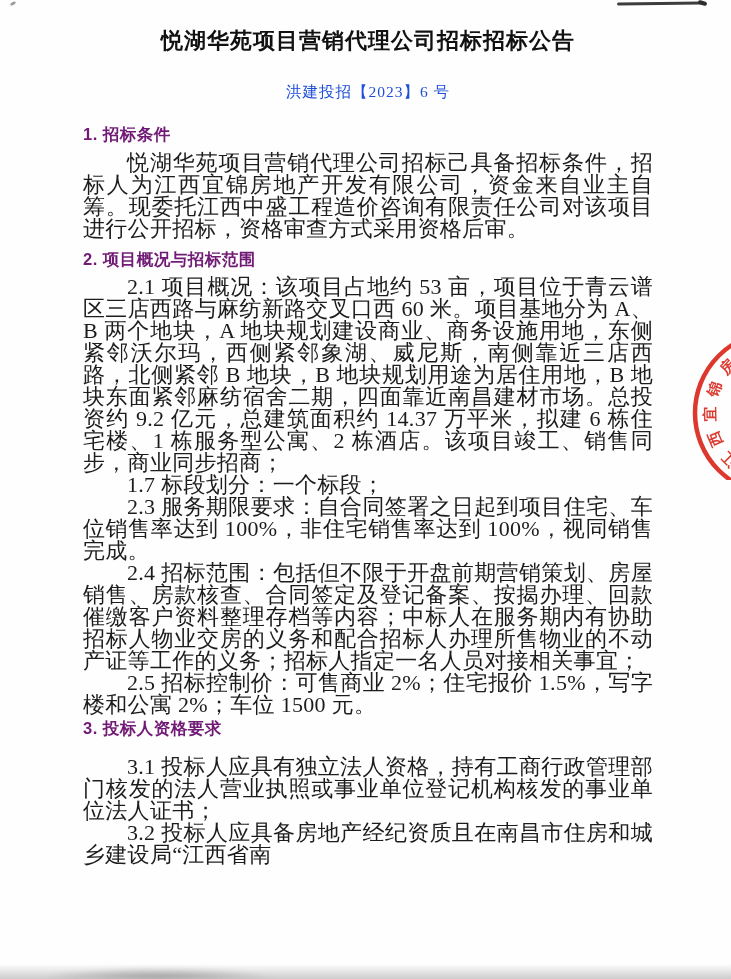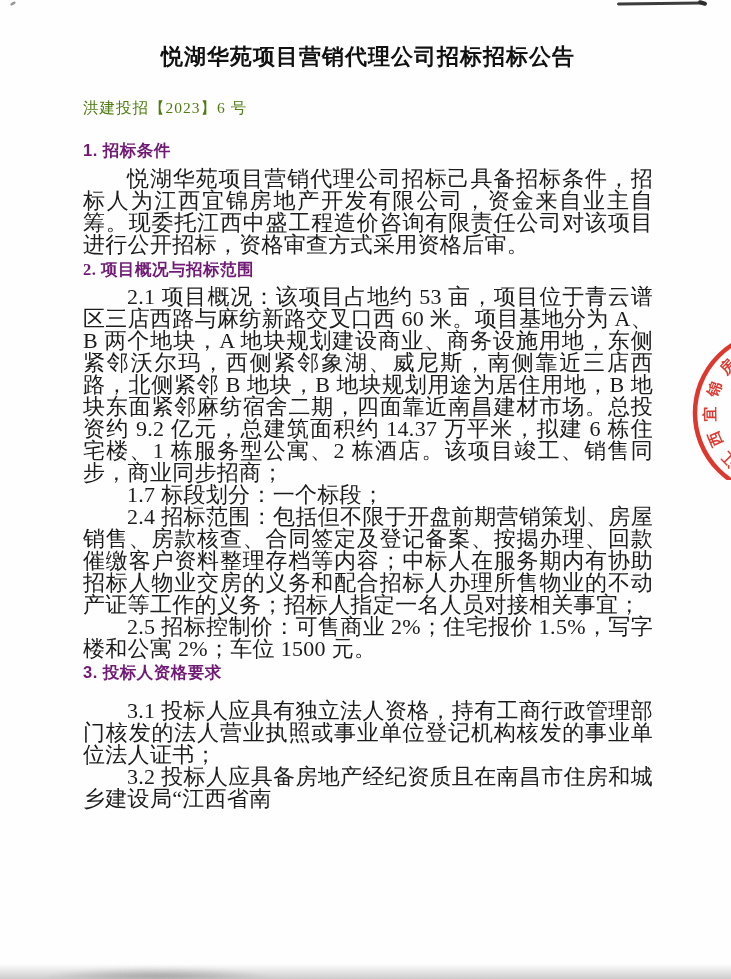--- a/index.html
+++ b/index.html
@@ -10,47 +10,47 @@
     background:#fefefe;
     overflow:hidden;
     font-family:"Liberation Serif", serif;
     color:#1c1c1c;
   }
   .content{
     position:absolute;
     left:83px;top:0;width:570px;
   }
   .doc-title{
-    padding-top:42px;
+    padding-top:26px;
     text-align:center;
     font-family:"Liberation Sans", sans-serif;
     font-weight:700;
     font-size:22px;
     line-height:30px;
     letter-spacing:1px;
     color:#111;
   }
   .doc-number{
     margin-top:24px;
-    text-align:left;
+    text-align:center;
     font-size:15.5px;
     line-height:23px;
-    color:#4d7c0f;
+    color:#1d4ed8;
     letter-spacing:1px;
   }
   .sec-heading{
     font-family:"Liberation Sans", sans-serif;
     font-weight:700;
     font-size:16.5px;
     line-height:23px;
     color:#701a75;
     letter-spacing:0.5px;
   }
   .h1{margin-top:20px;}
-  .h2{margin-top:2px;font-family:Liberation Serif, serif;}
+  .h2{margin-top:8px;}
   .h3{margin-top:1px;}
   .para{
     font-size:22px;
     line-height:22px;
     text-align:justify;
     text-indent:2em;
     letter-spacing:0.3px;
     color:#1c1c1c;
   }
   .p-first{margin-top:6px;}
@@ -107,20 +107,21 @@
     <div class="doc-title">悦湖华苑项目营销代理公司招标招标公告</div>
 
     <div class="doc-number">洪建投招【2023】6 号</div>
 
     <div class="sec-heading h1">1. 招标条件</div>
     <div class="para p-first">悦湖华苑项目营销代理公司招标己具备招标条件，招标人为江西宜锦房地产开发有限公司，资金来自业主自筹。现委托江西中盛工程造价咨询有限责任公司对该项目进行公开招标，资格审查方式采用资格后审。</div>
 
     <div class="sec-heading h2">2. 项目概况与招标范围</div>
     <div class="para p-after-h2">2.1 项目概况：该项目占地约 53 亩，项目位于青云谱区三店西路与麻纺新路交叉口西 60 米。项目基地分为 A、B 两个地块，A 地块规划建设商业、商务设施用地，东侧紧邻沃尔玛，西侧紧邻象湖、威尼斯，南侧靠近三店西路，北侧紧邻 B 地块，B 地块规划用途为居住用地，B 地块东面紧邻麻纺宿舍二期，四面靠近南昌建材市场。总投资约 9.2 亿元，总建筑面积约 14.37 万平米，拟建 6 栋住宅楼、1 栋服务型公寓、2 栋酒店。该项目竣工、销售同步，商业同步招商；</div>
     <div class="para">1.7 标段划分：一个标段；</div>
+    <div class="para">2.3 服务期限要求：自合同签署之日起到项目住宅、车位销售率达到 100%，非住宅销售率达到 100%，视同销售完成。</div>
     <div class="para">2.4 招标范围：包括但不限于开盘前期营销策划、房屋销售、房款核查、合同签定及登记备案、按揭办理、回款催缴客户资料整理存档等内容；中标人在服务期内有协助招标人物业交房的义务和配合招标人办理所售物业的不动产证等工作的义务；招标人指定一名人员对接相关事宜；</div>
     <div class="para">2.5 招标控制价：可售商业 2%；住宅报价 1.5%，写字楼和公寓 2%；车位 1500 元。</div>
 
     <div class="sec-heading h3">3. 投标人资格要求</div>
     <div class="para p-after-h3">3.1 投标人应具有独立法人资格，持有工商行政管理部门核发的法人营业执照或事业单位登记机构核发的事业单位法人证书；</div>
     <div class="para">3.2 投标人应具备房地产经纪资质且在南昌市住房和城乡建设局“江西省南</div>
 
   </div>
 
   <svg class="seal" viewBox="0 0 86 150" xmlns="http://www.w3.org/2000/svg">

